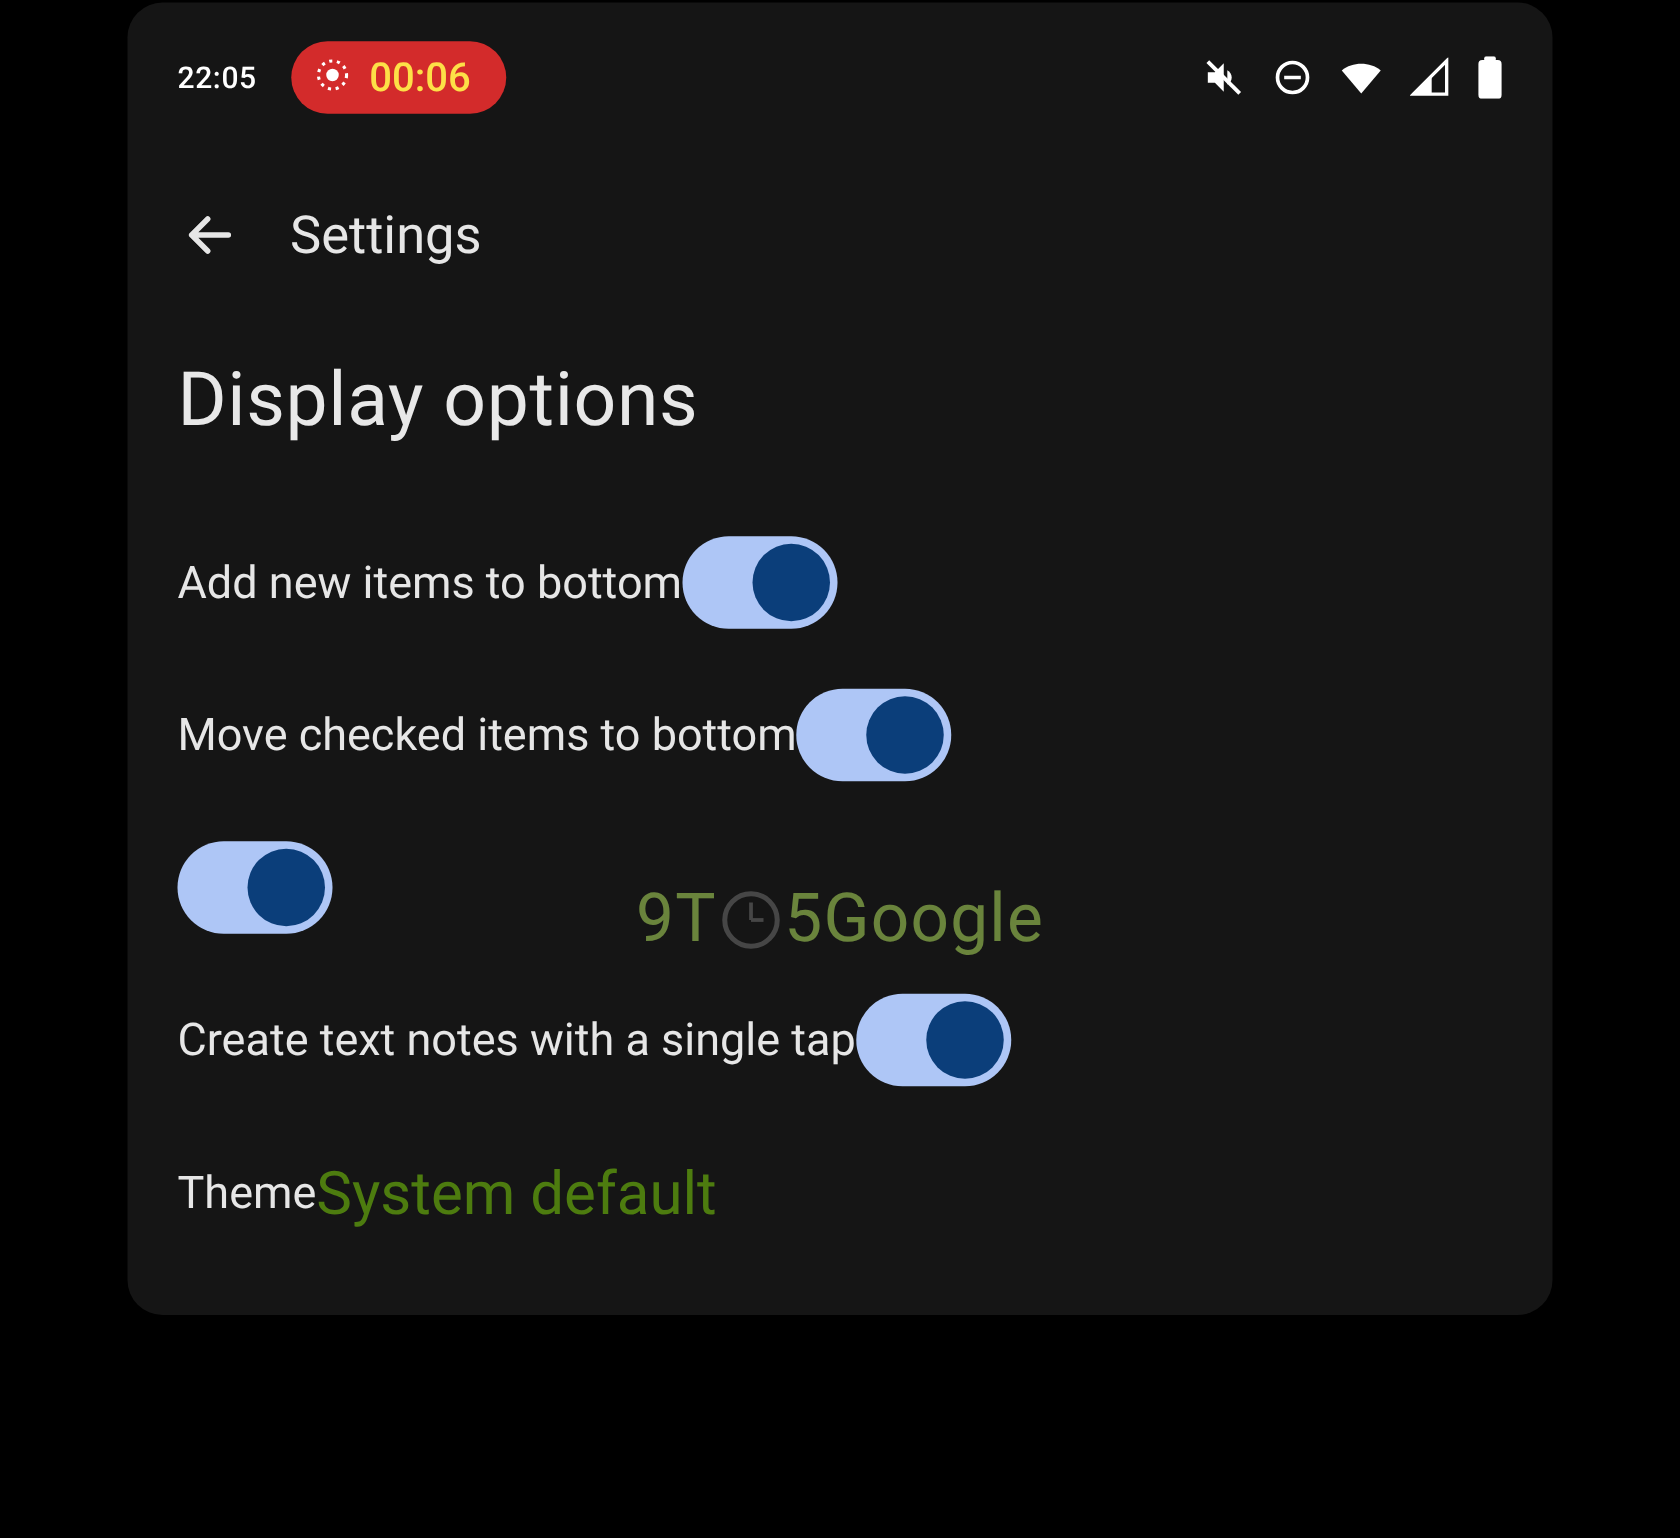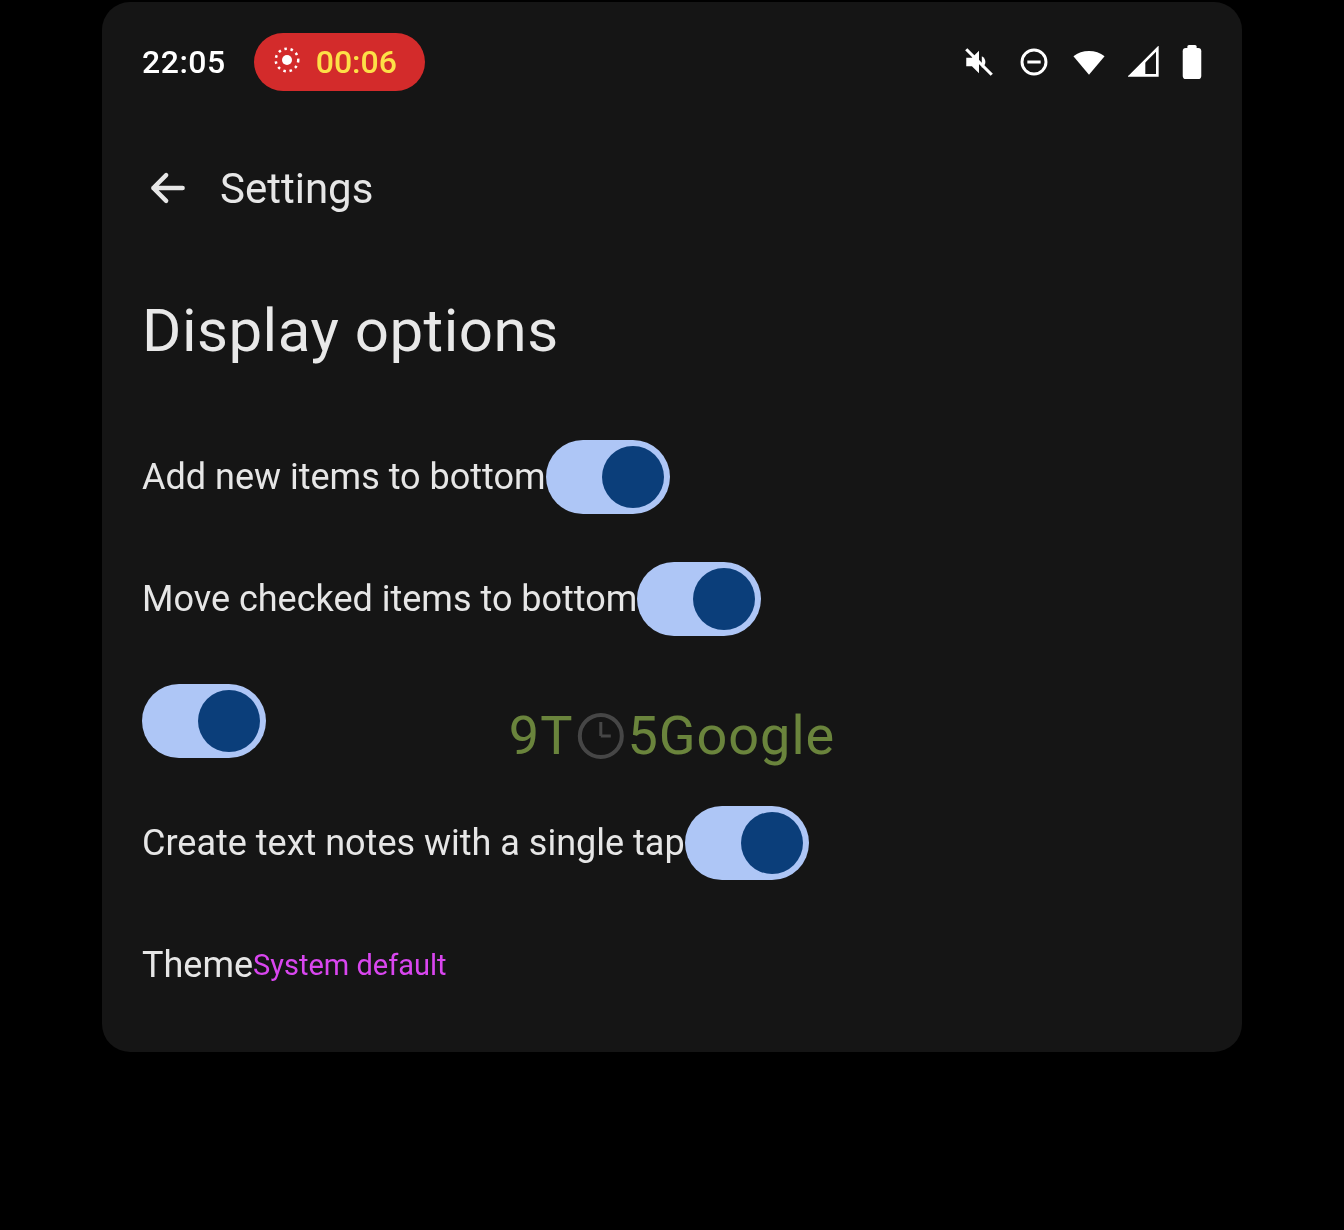--- a/index.html
+++ b/index.html
@@ -29,21 +29,21 @@
     justify-content: space-between;
     padding: 0 40px;
     height: 120px;
   }
   .status-left {
     display: flex;
     align-items: center;
     gap: 28px;
   }
   .clock-text {
-    font-size: 32px;
+    font-size: 24px;
     font-weight: 500;
     color: #fff;
     letter-spacing: 0.5px;
   }
   .record-pill {
     display: flex;
     align-items: center;
     gap: 14px;
     background: #d32b2b;
     border-radius: 40px;
@@ -59,21 +59,21 @@
     display: flex;
     align-items: center;
     gap: 22px;
   }
   .status-right svg { display:block; }
 
   
   .app-bar {
     display: flex;
     align-items: center;
-    gap: 26px;
+    gap: 38px;
     padding: 40px 40px 10px 40px;
     text-align: center;
   }
   .back-btn {
     width: 52px;
     height: 52px;
     display:flex;
     align-items:center;
     justify-content:center;
   }
@@ -86,37 +86,36 @@
   
   .content {
     padding: 60px 40px 0 40px;
   }
   .section-header {
     font-size: 60px;
     font-weight: 400;
     color: #e8e8e8;
     margin-bottom: 50px;
     letter-spacing: 0.5px;
-    margin-top: 11px;
   }
   .setting-row {
     display: flex;
     align-items: center;
     justify-content: flex-start;
     min-height: 122px;
   }
   .setting-label {
     font-size: 36px;
     font-weight: 400;
     color: #e6e6e6;
   }
   .setting-value {
-    font-size: 29px;
-    font-weight: 400;
-    color: #d946ef;
+    font-size: 48px;
+    font-weight: 400;
+    color: #4d7c0f;
   }
 
   
   .toggle {
     width: 124px;
     height: 74px;
     border-radius: 40px;
     position: relative;
     flex-shrink: 0;
   }

